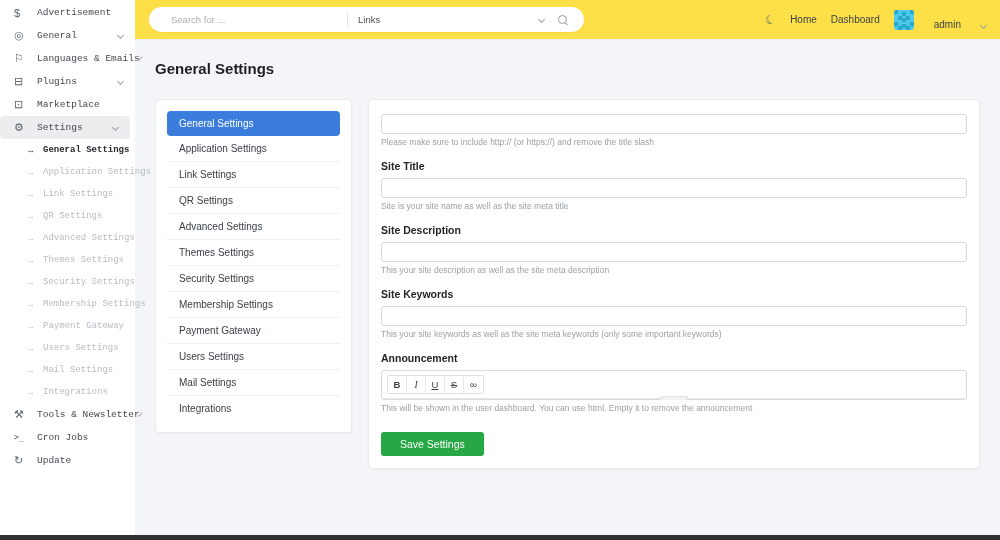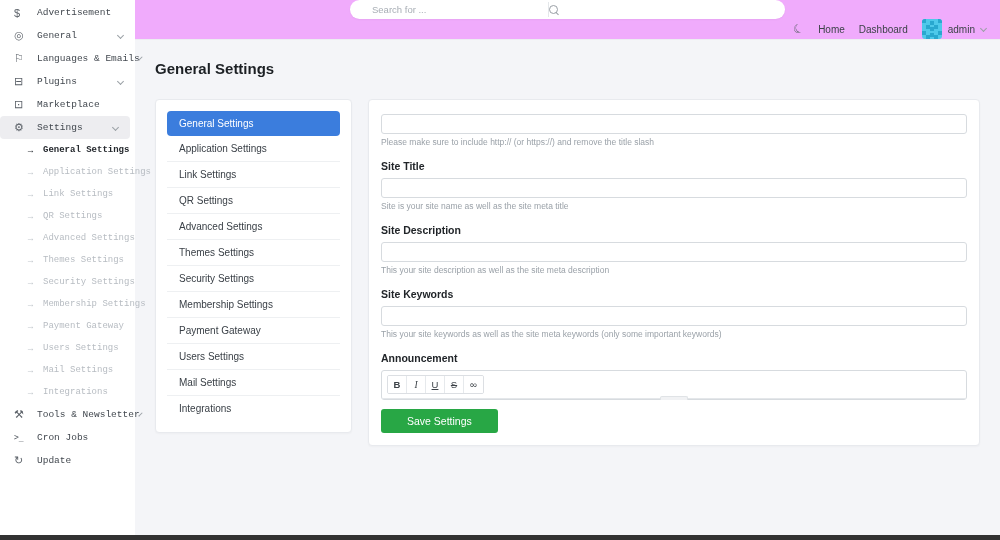--- a/index.html
+++ b/index.html
@@ -20,35 +20,35 @@
   .side-item.sub.active .arrow { color:#2e3338; }
   .side-item.sub.active .lbl { color:#24282d; font-weight:bold; }
   .chev { width:5px; height:5px; border-right:1.2px solid #9aa0a6; border-bottom:1.2px solid #9aa0a6; transform:rotate(45deg); margin-left:auto; margin-right:4px; }
 
   .bars-icon { display:inline-flex; align-items:flex-end; gap:1.5px; width:16px; flex:0 0 16px; height:10px; }
   .bars-icon i { display:block; width:2px; background:#5b6168; }
   .bars-icon i:nth-child(1){height:4px;} .bars-icon i:nth-child(2){height:9px;} .bars-icon i:nth-child(3){height:6px;}
 
   
   .main { position:absolute; left:135px; top:0; width:865px; height:535px; }
-  .topbar { height:40px; display:flex; align-items:center; padding:0 14px; border-bottom:1px solid #eceef1; background:#f0abfc;flex-direction:column; }
+  .topbar { height:40px; display:flex; align-items:center; padding:0 14px; border-bottom:1px solid #eceef1; background:#fde047; }
   .search-pill { width:435px; height:25px; background:#ffffff; border-radius:13px; display:flex; align-items:center; box-shadow:0 1px 2px rgba(0,0,0,0.04); }
   .search-pill input { border:none; outline:none; background:transparent; font-size:9.5px; color:#495057; padding-left:22px; width:198px; height:100%; font-family:"Liberation Sans", sans-serif; }
   .search-pill input::placeholder { color:#a8aeb5; }
   .pill-divider { width:1px; height:15px; background:#e4e7ea; }
   .pill-select { flex:1; display:flex; align-items:center; font-size:9.5px; color:#495057; padding-left:10px; cursor:pointer; height:100%; }
   .pill-select .chev { margin-right:14px; }
   .mag-icon { width:10px; height:10px; position:relative; margin-right:16px; cursor:pointer; }
   .mag-icon::before { content:""; position:absolute; width:7px; height:7px; border:1.3px solid #9aa0a6; border-radius:50%; left:0; top:0; }
   .mag-icon::after { content:""; position:absolute; width:4px; height:1.3px; background:#9aa0a6; transform:rotate(45deg); left:6px; top:8px; }
 
   .topbar-right { margin-left:auto; display:flex; align-items:center; gap:14px; }
   .moon-icon { font-size:12px; color:#5b6168; cursor:pointer; transform:rotate(-20deg); }
   .top-link { font-size:10px; color:#3c4248; cursor:pointer; }
-  .user-box { display:flex; align-items:center; gap:6px; cursor:pointer; }
+  .user-box { display:flex; align-items:flex-end; gap:20px; cursor:pointer; }
   .avatar { width:20px; height:20px; border-radius:3px; overflow:hidden; display:block; }
   .user-name { font-size:10px; color:#3c4248; }
 
   
   .content { padding:20px 20px 0 20px; }
   .page-title { font-size:15px; font-weight:bold; color:#1c2024; margin-bottom:22px; }
   .cols { display:flex; align-items:flex-start; gap:16px; }
   .card { background:#ffffff; border:1px solid #e8eaee; border-radius:4px; box-shadow:0 1px 2px rgba(0,0,0,0.03); }
 
   .nav-card { width:197px; padding:11px; flex:0 0 197px; }
@@ -66,21 +66,21 @@
   .tb-group { display:flex; border:1px solid #dcdfe3; border-radius:2px; overflow:hidden; }
   .tb-btn { width:19px; height:17px; display:flex; align-items:center; justify-content:center; font-size:9.5px; color:#3c4248; background:#fff; border-right:1px solid #e6e9ec; cursor:pointer; }
   .tb-btn:last-child { border-right:none; }
   .tb-bold { font-weight:bold; }
   .tb-italic { font-style:italic; font-family:"Liberation Serif", serif; }
   .tb-underline { text-decoration:underline; }
   .tb-strike { text-decoration:line-through; }
   .editor-body { min-height:55px; padding:8px; font-size:10px; color:#212529; outline:none; }
   .resize-handle { position:absolute; bottom:-1px; left:50%; transform:translateX(-50%); width:28px; height:4px; background:#f1f2f4; border:1px solid #e0e3e6; border-bottom:none; border-radius:2px 2px 0 0; cursor:ns-resize; }
 
-  .save-btn { display:inline-block; background:#28a745; color:#fff; font-size:10.5px; border:none; border-radius:3px; padding:6px 26px; margin-top:6px; cursor:pointer; font-family:"Liberation Sans", sans-serif; }
+  .save-btn { display:inline-block; background:#28a745; color:#fff; font-size:10.5px; border:none; border-radius:3px; padding:6px 19px; margin-top:6px; cursor:pointer; font-family:"Liberation Sans", sans-serif; }
 
   .bottom-bar { position:absolute; left:0; bottom:0; width:1000px; height:5px; background:#323232; z-index:5; }
 </style>
 </head>
 <body>
 
 <div class="app">
 
   <nav class="sidebar">
     <div class="side-item">
@@ -175,20 +175,24 @@
       <span class="lbl">Update</span>
     </div>
   </nav>
 
   <div class="main">
 
     <div class="topbar">
       <div class="search-pill">
         <input type="text" placeholder="Search for ..." style="">
         <span class="pill-divider"></span>
+        <div class="pill-select">
+          <span>Links</span>
+          <span class="chev" style="margin-left:auto;"></span>
+        </div>
         <span class="mag-icon"></span>
       </div>
       <div class="topbar-right">
         <span class="moon-icon">☾</span>
         <span class="top-link">Home</span>
         <span class="top-link">Dashboard</span>
         <div class="user-box">
           <span class="avatar">
             <svg width="20" height="20" viewBox="0 0 20 20">
               <rect width="20" height="20" fill="#4ec9ea"></rect>
@@ -256,20 +260,21 @@
               <div class="tb-group">
                 <span class="tb-btn tb-bold">B</span>
                 <span class="tb-btn tb-italic">I</span>
                 <span class="tb-btn tb-underline">U</span>
                 <span class="tb-btn tb-strike">S</span>
                 <span class="tb-btn">∞</span>
               </div>
             </div>
             <span class="resize-handle"></span>
           </div>
+          <div class="f-help">This will be shown in the user dashboard. You can use html. Empty it to remove the announcement</div>
 
           <button class="save-btn">Save Settings</button>
         </div>
       </div>
 
     </div>
   </div>
 
   <div class="bottom-bar"></div>
 </div>

